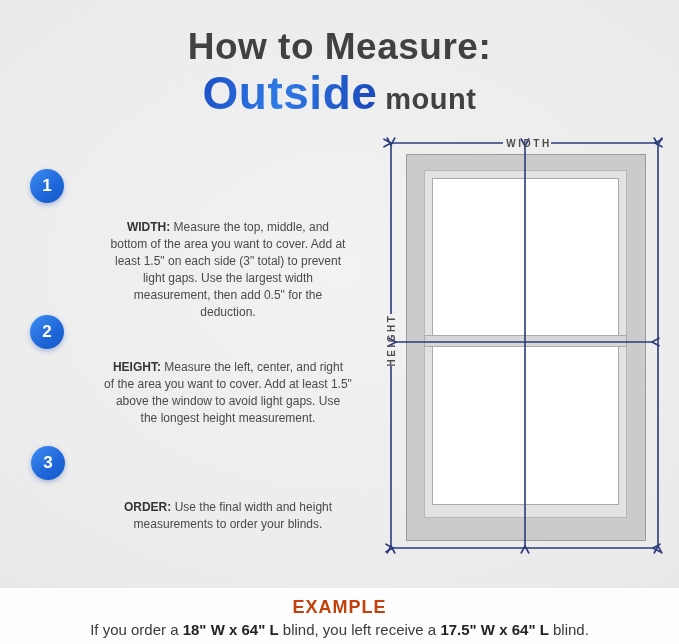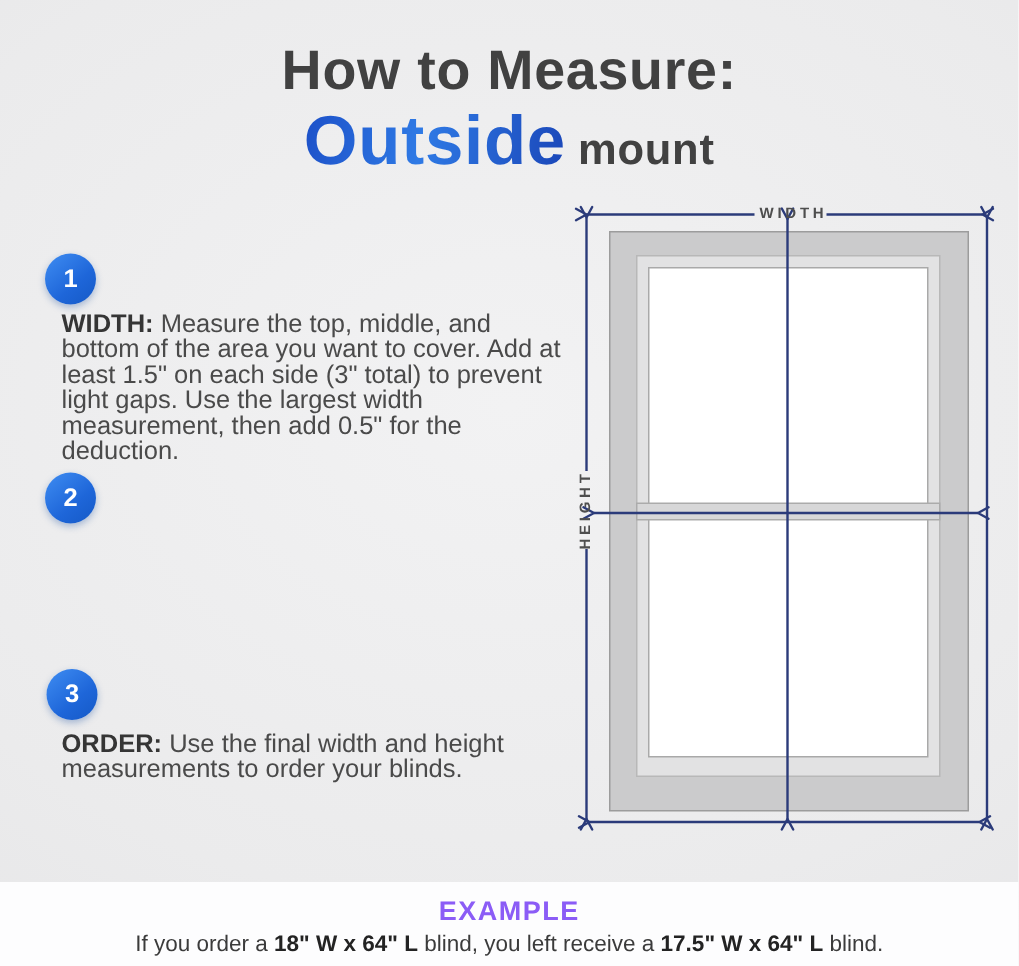--- a/index.html
+++ b/index.html
@@ -30,21 +30,21 @@
   .badge{
     position:absolute;width:34px;height:34px;border-radius:50%;
     background:linear-gradient(140deg,#3f8df2 0%,#1e66d9 60%,#1559c6 100%);
     color:#fff;font-weight:700;font-size:17px;
     display:flex;align-items:center;justify-content:center;
     box-shadow:0 2px 5px rgba(30,80,160,.35);
   }
   .b1{left:30px;top:169px;}
   .b2{left:30px;top:315px;}
   .b3{left:31px;top:446px;}
-  .stext{position:absolute;margin:4px;font-size:17px;line-height:17px;color:#4a4a4a;}
+  .stext{position:absolute;margin:16px;font-size:12px;line-height:17px;color:#4a4a4a;text-align:center;}
   .stext .line{display:block;}
   .stext b{color:#353535;font-weight:700;}
   .s1{left:37px;top:203px;width:350px;}
   .s2{left:37px;top:343px;width:350px;}
   .s3{left:37px;top:483px;width:350px;}
 
   
   .diagram{position:absolute;left:380px;top:130px;width:290px;height:430px;}
   .diagram svg{position:absolute;left:0;top:0;}
   .dlabel{
@@ -52,21 +52,21 @@
     color:#4e4e4e;white-space:nowrap;
   }
   .wlabel{left:149px;top:13px;transform:translate(-50%,-50%);}
   .hlabel{left:11px;top:210px;transform:translate(-50%,-50%) rotate(-90deg);}
 
   
   .example{
     position:absolute;left:0;top:588px;width:679px;height:56px;
     background:#fdfdfe;text-align:center;
   }
-  .ex-head{margin-top:9px;color:#8b5cf6;font-size:18px;font-weight:700;letter-spacing:1px;}
+  .ex-head{margin-top:9px;color:#c2410c;font-size:18px;font-weight:700;letter-spacing:1px;}
   .ex-line{margin:3px 0 0 0;font-size:15px;color:#3b3b3b;}
   .ex-line b{color:#232323;font-weight:700;}
 </style>
 </head>
 <body>
 
 <div class="page">
 
   <header class="title">
     <div class="t1">How to Measure:</div>
@@ -81,20 +81,26 @@
     <span class="line">bottom of the area you want to cover. Add at</span>
     <span class="line">least 1.5" on each side (3" total) to prevent</span>
     <span class="line">light gaps. Use the largest width</span>
     <span class="line">measurement, then add 0.5" for the</span>
     <span class="line">deduction.</span>
   </p>
 
   <div class="badge b2">
       <span>2</span>
     </div>
+  <p class="stext s2">
+    <span class="line"><b>HEIGHT:</b> <span>Measure the left, center, and right</span></span>
+    <span class="line">of the area you want to cover. Add at least 1.5"</span>
+    <span class="line">above the window to avoid light gaps. Use</span>
+    <span class="line">the longest height measurement.</span>
+  </p>
 
   <div class="badge b3">
       <span>3</span>
     </div>
   <p class="stext s3">
     <span class="line"><b>ORDER:</b> <span>Use the final width and height</span></span>
     <span class="line">measurements to order your blinds.</span>
   </p>
 
   <div class="diagram">

